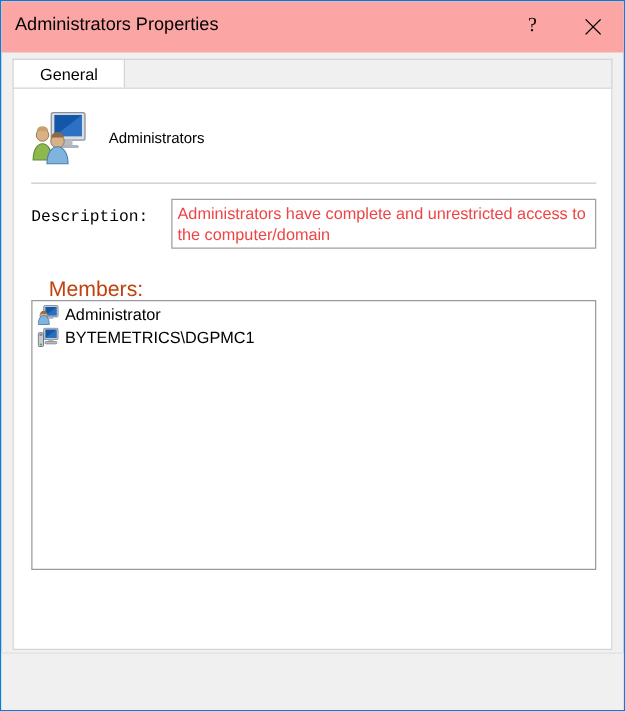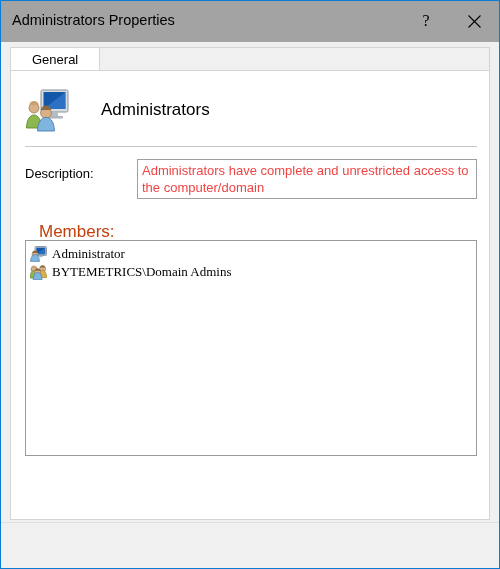--- a/index.html
+++ b/index.html
@@ -21,21 +21,21 @@
     background: #f0f0f0;
     overflow: hidden;
   }
 
   
   .titlebar {
     position: absolute;
     left: 0; top: 0;
     width: 498px;
     height: 41px;
-    background: #a3a3a3;
+    background: #fca5a5;
     box-sizing: border-box;
   }
   .title-text {
     position: absolute;
     left: 11px;
     top: 11px;
     font-size: 14.5px;
     color: #000000;
     white-space: nowrap;
   }
@@ -115,41 +115,42 @@
     display: flex;
     align-items: center;
   }
   .group-icon {
     width: 46px;
     height: 44px;
     position: relative;
     flex: none;
   }
   .group-name {
-    font-size: 17px;
-    color: #000;
-    margin-left: 31px;
+    font-size: 12px;
+    color: #000;
+    margin-left: 17px;
     white-space: nowrap;
   }
   .hrule {
     position: absolute;
     left: 14px;
     top: 75px;
     width: 452px;
     height: 1px;
     background: #c8c8c8;
   }
 
   
   .desc-label {
     position: absolute;
     left: 14px;
     top: 95px;
     font-size: 13px;
     color: #000;
+    font-family: Liberation Mono, monospace;
   }
   .desc-box {
     position: absolute;
     left: 126px;
     top: 88px;
     width: 340px;
     height: 40px;
     background: #ffffff;
     border: 1px solid #a0a0a0;
     box-sizing: border-box;
@@ -176,26 +177,25 @@
     width: 452px;
     height: 216px;
     background: #ffffff;
     border: 1px solid #9a9a9a;
     box-sizing: border-box;
     overflow: hidden;
     padding-top: 3px;
   }
   .member-row {
     display: flex;
-    align-items: flex-end;
+    align-items: flex-start;
     height: 18px;
     padding-left: 4px;
     cursor: default;
     user-select: none;
-    font-family: Liberation Serif, serif;
   }
   .member-icon {
     width: 17px;
     height: 16px;
     position: relative;
     flex: none;
     margin-right: 5px;
   }
   .member-name {
     font-size: 13px;
@@ -340,37 +340,36 @@
             <polygon points="6.3,8.4 15.3,1.6 15.3,8.4" fill="#3f86d8" opacity="0.5"></polygon>
             <rect x="8.6" y="9.5" width="4" height="1.6" fill="#aeb4bd"></rect>
             <circle cx="5" cy="8.5" r="3" fill="#d9b186" stroke="#9a7b55" stroke-width="0.7"></circle>
             <path d="M5 4.6 a3 3 0 0 1 2.8 2.3 h-5.6 a3 3 0 0 1 2.8 -2.3z" fill="#8c6a45"></path>
             <path d="M0.6 15.6 c0 -4.6 2 -7.2 4.4 -7.2 c2.4 0 4.4 2.6 4.4 7.2z" fill="#7fb4de" stroke="#4a7fae" stroke-width="0.7"></path>
           </svg>
         </span>
         <span class="member-name">Administrator</span>
       </div>
 
-
       <div class="member-row">
         <span class="member-icon">
           <svg width="17" height="16" viewBox="0 0 17 16">
-            <circle cx="4" cy="5.4" r="3" fill="#d9b186" stroke="#9a7b55" stroke-width="0.7"></circle>
-            <path d="M4 1.5 a3 3 0 0 1 2.8 2.3 h-5.6 a3 3 0 0 1 2.8 -2.3z" fill="#c9a06f"></path>
-            <path d="M0 14 c0 -4.6 1.8 -7.2 4 -7.2 c2.2 0 4 2.6 4 7.2z" fill="#8db84f" stroke="#5f8a32" stroke-width="0.7"></path>
-            <circle cx="12.6" cy="5.1" r="3" fill="#d9b186" stroke="#9a7b55" stroke-width="0.7"></circle>
-            <path d="M12.6 1.2 a3 3 0 0 1 2.8 2.3 h-5.6 a3 3 0 0 1 2.8 -2.3z" fill="#8c6a45"></path>
-            <path d="M8.6 13.6 c0 -4.6 1.8 -7.2 4 -7.2 c2.2 0 4 2.6 4 7.2z" fill="#d8b24e" stroke="#a07f2b" stroke-width="0.7"></path>
-            <circle cx="7.6" cy="8.4" r="3.2" fill="#d9b186" stroke="#9a7b55" stroke-width="0.7"></circle>
-            <path d="M7.6 4.2 a3.2 3.2 0 0 1 3 2.5 h-6 a3.2 3.2 0 0 1 3 -2.5z" fill="#8c6a45"></path>
-            <path d="M3.2 16 c0 -4.9 2 -7.6 4.4 -7.6 c2.4 0 4.4 2.7 4.4 7.6z" fill="#7fb4de" stroke="#4a7fae" stroke-width="0.7"></path>
+            <rect x="5" y="0.5" width="11.5" height="9" rx="1" fill="#ccd3da" stroke="#7e868f" stroke-width="0.8"></rect>
+            <rect x="6.3" y="1.6" width="9" height="6.8" fill="#1457a8"></rect>
+            <polygon points="6.3,8.4 15.3,1.6 15.3,8.4" fill="#3f86d8" opacity="0.5"></polygon>
+            <rect x="8.6" y="9.5" width="4" height="1.6" fill="#aeb4bd"></rect>
+            <rect x="6" y="11.2" width="9.5" height="1.9" rx="0.8" fill="#b3b9c1" stroke="#7e868f" stroke-width="0.6"></rect>
+            <rect x="0.6" y="4.2" width="4.2" height="11" rx="0.8" fill="#c6ccd3" stroke="#70787f" stroke-width="0.8"></rect>
+            <rect x="1.6" y="5.4" width="2.2" height="1" fill="#5d656d"></rect>
+            <circle cx="2.7" cy="13.6" r="0.85" fill="#4aa94a"></circle>
           </svg>
         </span>
-        <span class="member-name">BYTEMETRICS\Domain Admins</span>
+        <span class="member-name">BYTEMETRICS\DGPMC1</span>
       </div>
+
 
 
     </div>
 
     <div class="btn-std btn-add">Add...</div>
     <div class="redbox"></div>
     <div class="btn-std btn-remove disabled">Remove</div>
 
     <div class="hint">Changes to a user's group membership are not effective until the next time the user logs on.</div>
   </div>

